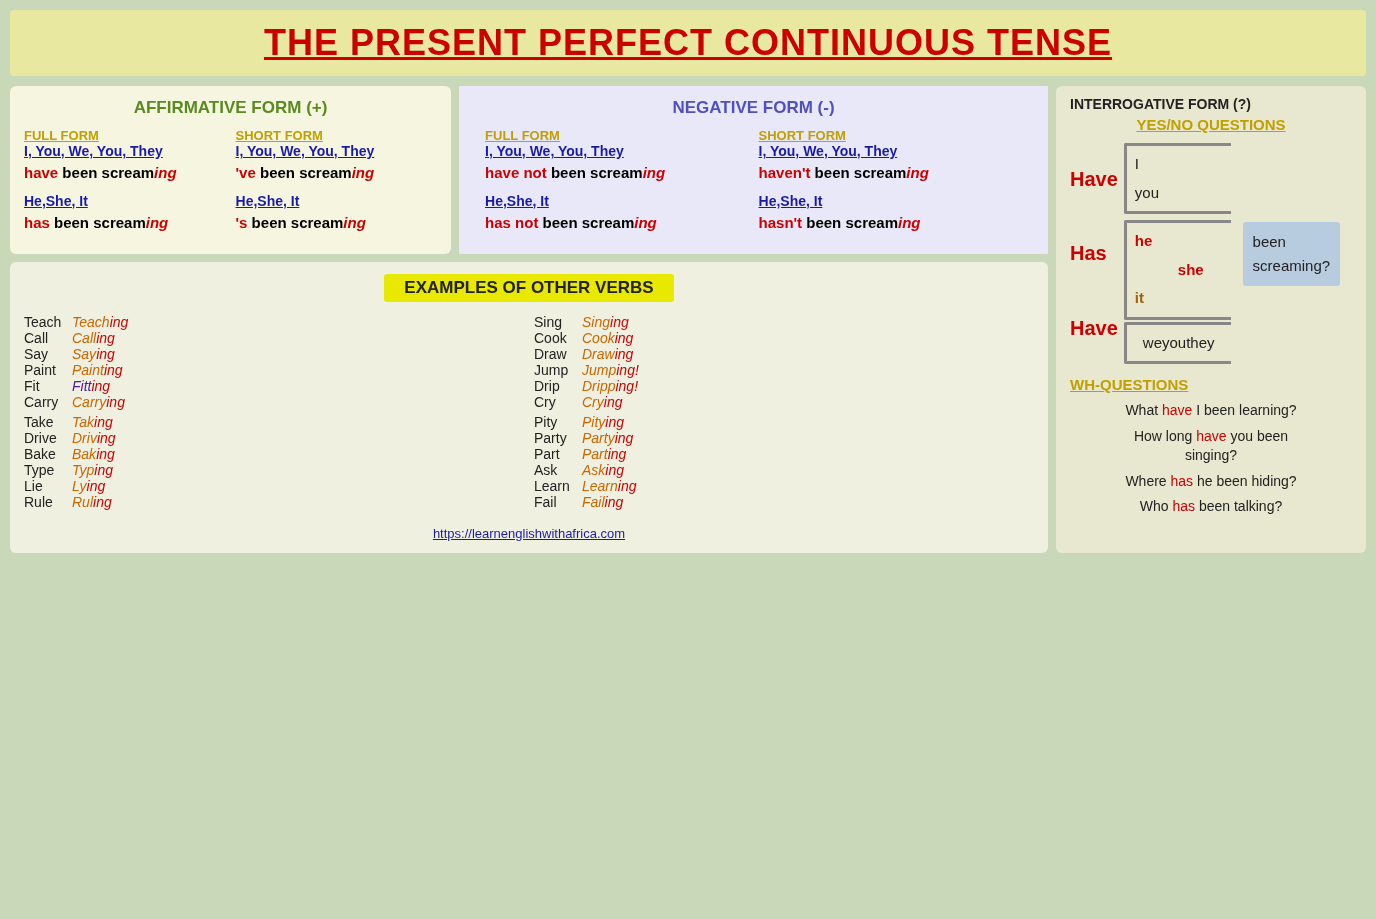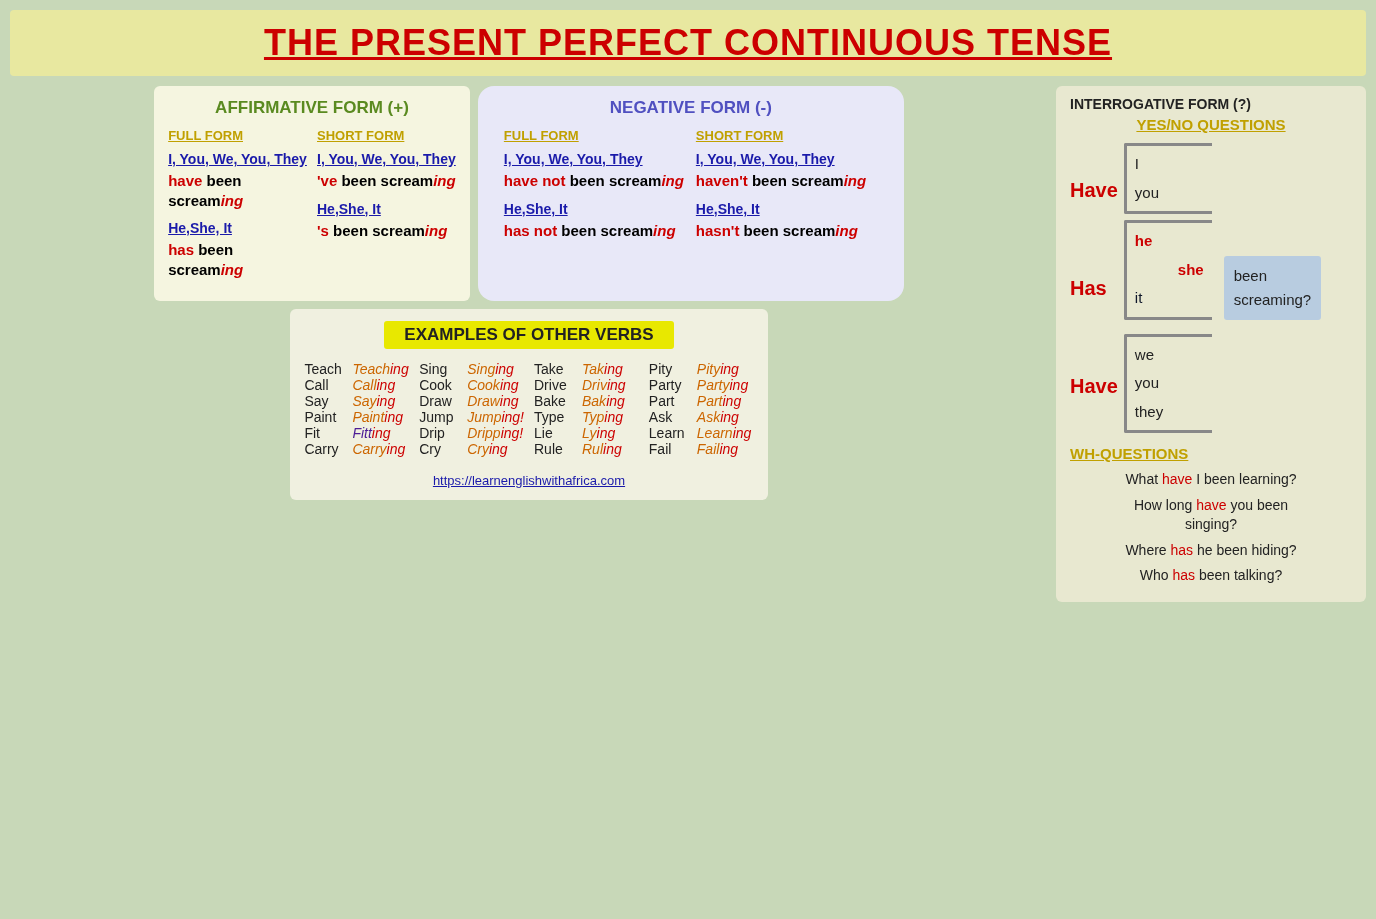--- a/index.html
+++ b/index.html
@@ -24,21 +24,20 @@
     }
     .content-wrapper {
       display: flex;
       gap: 8px;
     }
     .left-main {
       flex: 1;
       display: flex;
       flex-direction: column;
       gap: 8px;
-      align-items: center;
     }
     .right-panel {
       width: 310px;
       background: #e8e8d0;
       border-radius: 6px;
       padding: 10px 14px;
       font-size: 15px;
     }
     
     .forms-row {
@@ -46,21 +45,21 @@
       gap: 8px;
     }
     .affirmative-box {
       background: #f5f5e0;
       border-radius: 6px;
       padding: 12px 14px;
       flex: 1;
     }
     .negative-box {
       background: #e8e8f8;
-      border-radius: 16px;
+      border-radius: 1px;
       padding: 12px 26px;
       flex: 1.3;
     }
     .form-title {
       font-size: 17px;
       font-weight: bold;
       text-align: center;
       margin-bottom: 10px;
     }
     .affirmative-box .form-title { color: #5a8a20; }
@@ -70,21 +69,21 @@
       display: flex;
       gap: 10px;
     }
     .form-col {
       flex: 1;
     }
     .col-header {
       font-size: 13px;
       font-weight: bold;
       text-decoration: underline;
-      margin-bottom: 8px;
+      margin-bottom: 0;
       color: #c0a000;
     }
     .subject-line {
       font-size: 14px;
       font-weight: bold;
       text-decoration: underline;
       color: #1a1aaa;
       margin-bottom: 4px;
     }
     .verb-line {
@@ -110,21 +109,21 @@
       display: inline-block;
       margin: 0 auto 12px auto;
       color: #222;
       border-radius: 3px;
     }
     .examples-title-wrapper {
       text-align: center;
     }
     .verbs-grid {
       display: grid;
-      grid-template-columns: repeat(4, 1fr);
+      grid-template-columns: repeat(2, 1fr);
       gap: 4px 10px;
     }
     .verb-pair {
       display: flex;
       gap: 6px;
       align-items: baseline;
       font-size: 14px;
     }
     .verb-base {
       color: #222;
@@ -385,23 +384,23 @@
       </div>
 
       <div style="display:flex; flex-direction:column; gap:2px;">
         <div style="border-left:3px solid #888; border-top:3px solid #888; border-bottom:3px solid #888; padding:4px 8px; display:flex; flex-direction:column; line-height:1.9; border-radius:2px 0 0 2px;">
           <span style="color:#222;">I</span>
           <span style="color:#222;">you</span>
         </div>
         <div style="border-left:3px solid #888; border-top:3px solid #888; border-bottom:3px solid #888; padding:4px 8px; display:flex; flex-direction:column; line-height:1.9; margin-top:4px; border-radius:2px 0 0 2px;">
           <span style="color:#cc0000; font-weight:bold;">he</span>
           <span style="color:#cc0000; font-weight:bold;margin-left:43px;">she</span>
-          <span style="color:#0f172a;">it</span>
-        </div>
-        <div style="border-left:3px solid #888; border-top:3px solid #888; border-bottom:3px solid #888; padding:4px 8px; display:flex; flex-direction:column; line-height:1.9; margin-top:12px; border-radius:2px 0 0 2px;">
+          <span style="color:#a16207;font-weight:bold;">it</span>
+        </div>
+        <div style="border-left:3px solid #888; border-top:3px solid #888; border-bottom:3px solid #888; padding:4px 16px; display:flex; flex-direction:row; line-height:1.9; margin-top:0; border-radius:2px 0 0 2px;">
           <span style="color:#222;">we</span>
           <span style="color:#222;">you</span>
           <span style="color:#222;">they</span>
         </div>
       </div>
 
       <div style="display:flex; align-items:center;">
         <div class="been-screaming-box">
           been<br>screaming?
         </div>

